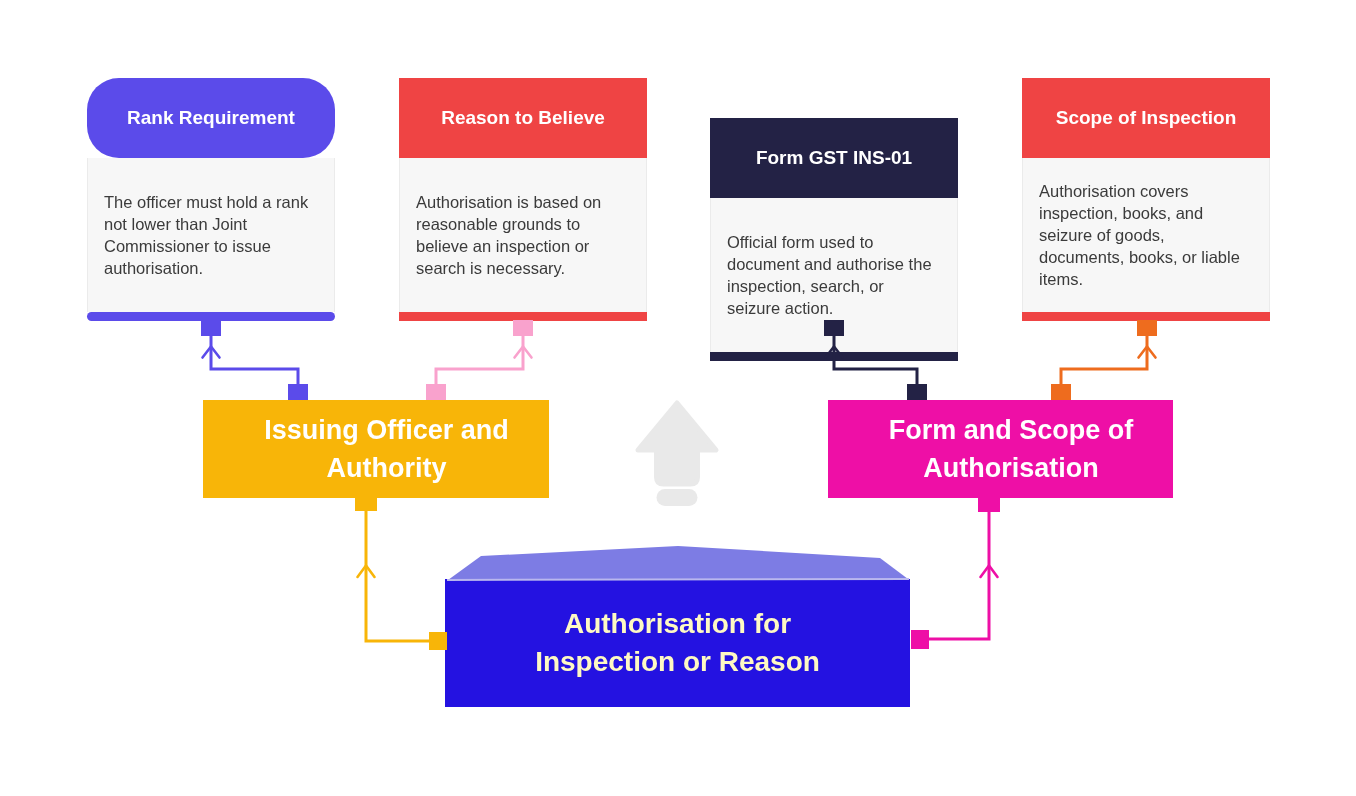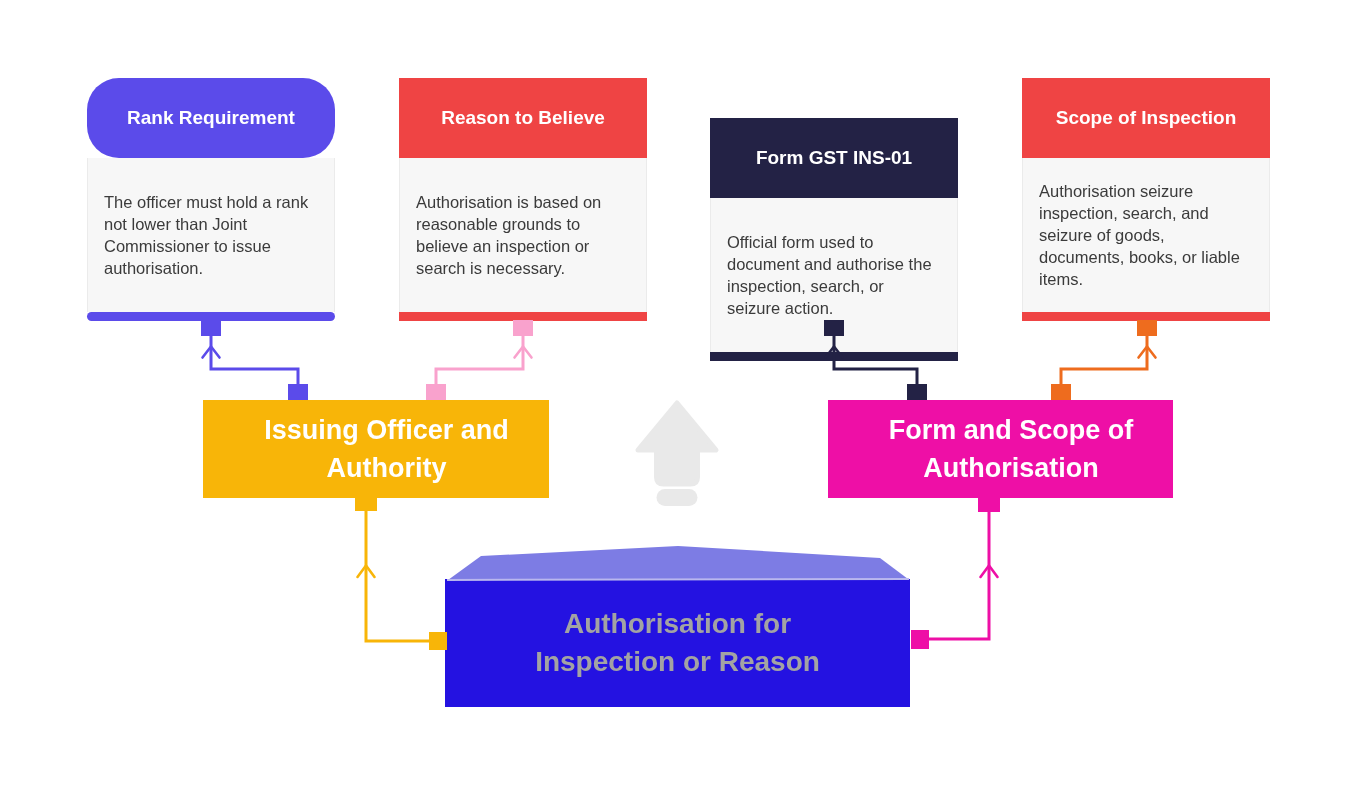--- a/index.html
+++ b/index.html
@@ -53,21 +53,21 @@
   #node-issuing { left: 203px; width: 325px; background: #f8b508; }
   #node-formscope { left: 828px; width: 324px; background: #ee0fa6; }
 
   
   #root-front {
     position: absolute; left: 445px; top: 579px;
     width: 465px; height: 128px;
     background: #2412e1;
     display: flex; flex-direction: column;
     align-items: center; justify-content: center;
-    color: #a3a3a3; font-size: 28px; font-weight: 700;
+    color: #fef9c3; font-size: 28px; font-weight: 700;
     line-height: 38px; text-align: center;
   }
 
   
   #overlay {
     position: absolute; left: 0; top: 0;
     width: 1356px; height: 796px;
     pointer-events: none;
   }
   .cline { fill: none; stroke-width: 3; }
@@ -112,21 +112,21 @@
       <span>Official form used to document and authorise the inspection, search, or seizure action.</span>
     </div>
     <div class="card-bar c-navy"></div>
   </div>
 
   <div class="card" id="card-scope">
     <div class="card-header c-orange">
       <span>Scope of Inspection</span>
     </div>
     <div class="card-body">
-      <span>Authorisation seizure inspection, search, and seizure of goods, documents, books, or liable items.</span>
+      <span>Authorisation covers inspection, books, and seizure of goods, documents, books, or liable items.</span>
     </div>
     <div class="card-bar c-orange"></div>
   </div>
 
   <div class="mid-node" id="node-issuing">
     <span>Issuing Officer and Authority</span>
   </div>
   <div class="mid-node" id="node-formscope">
     <span>Form and Scope of Authorisation</span>
   </div>

